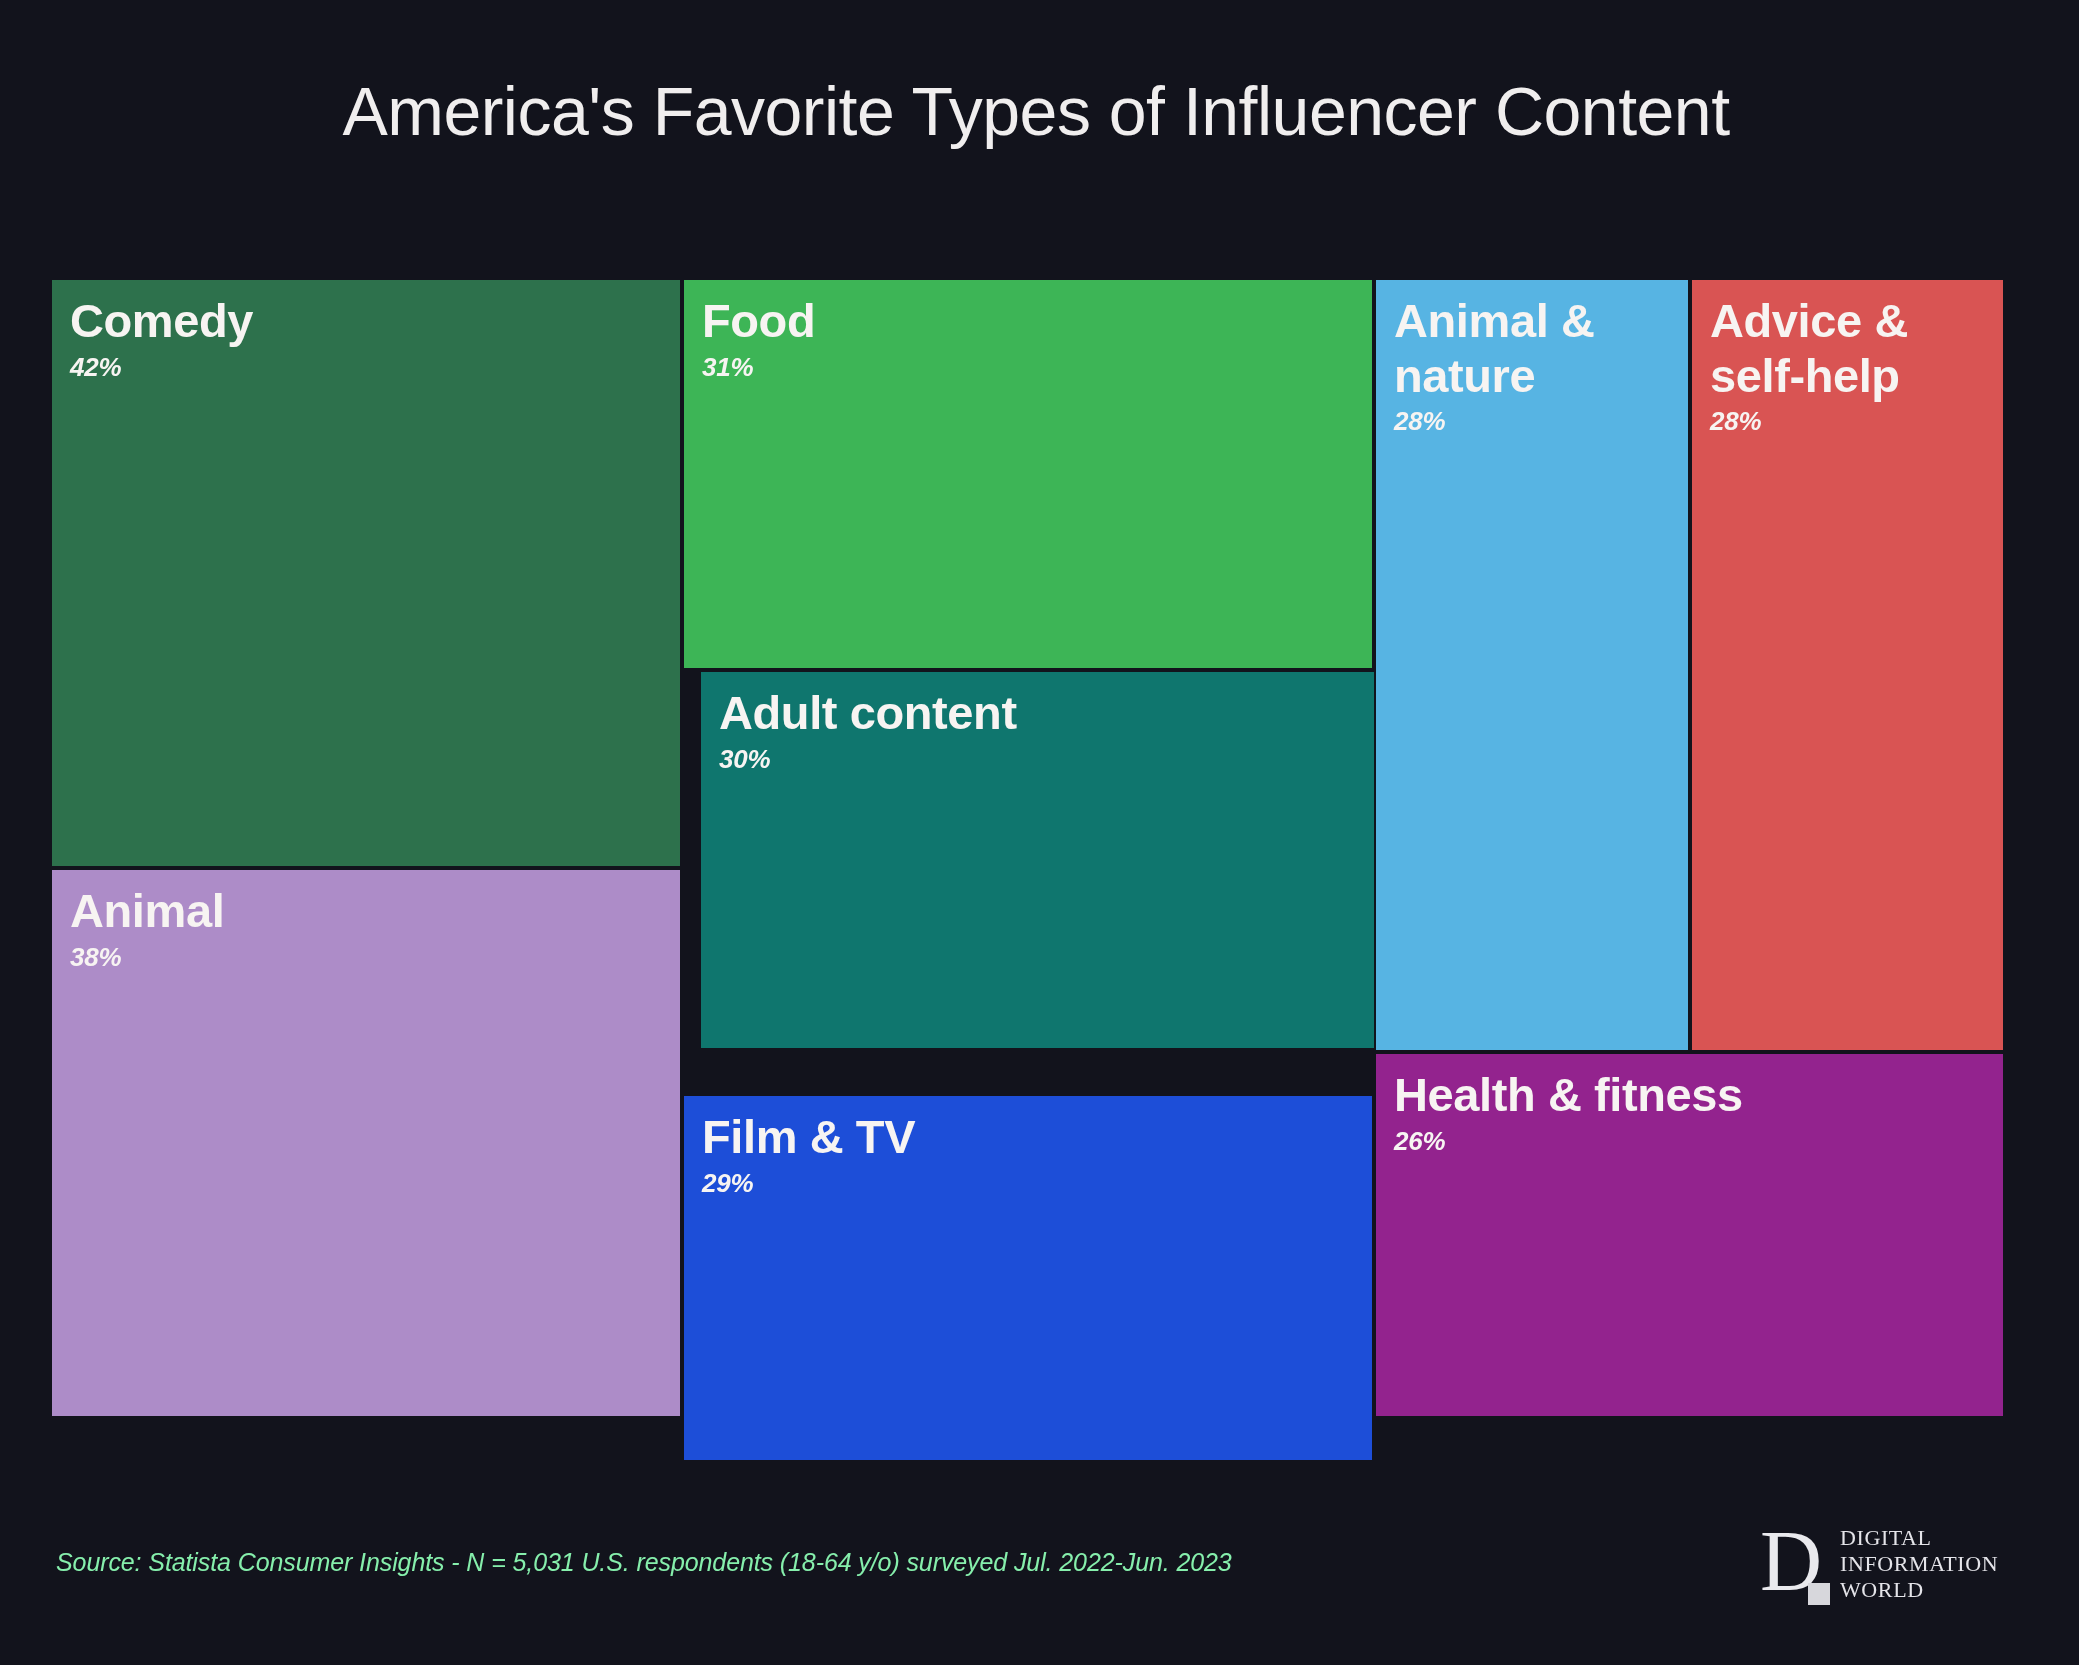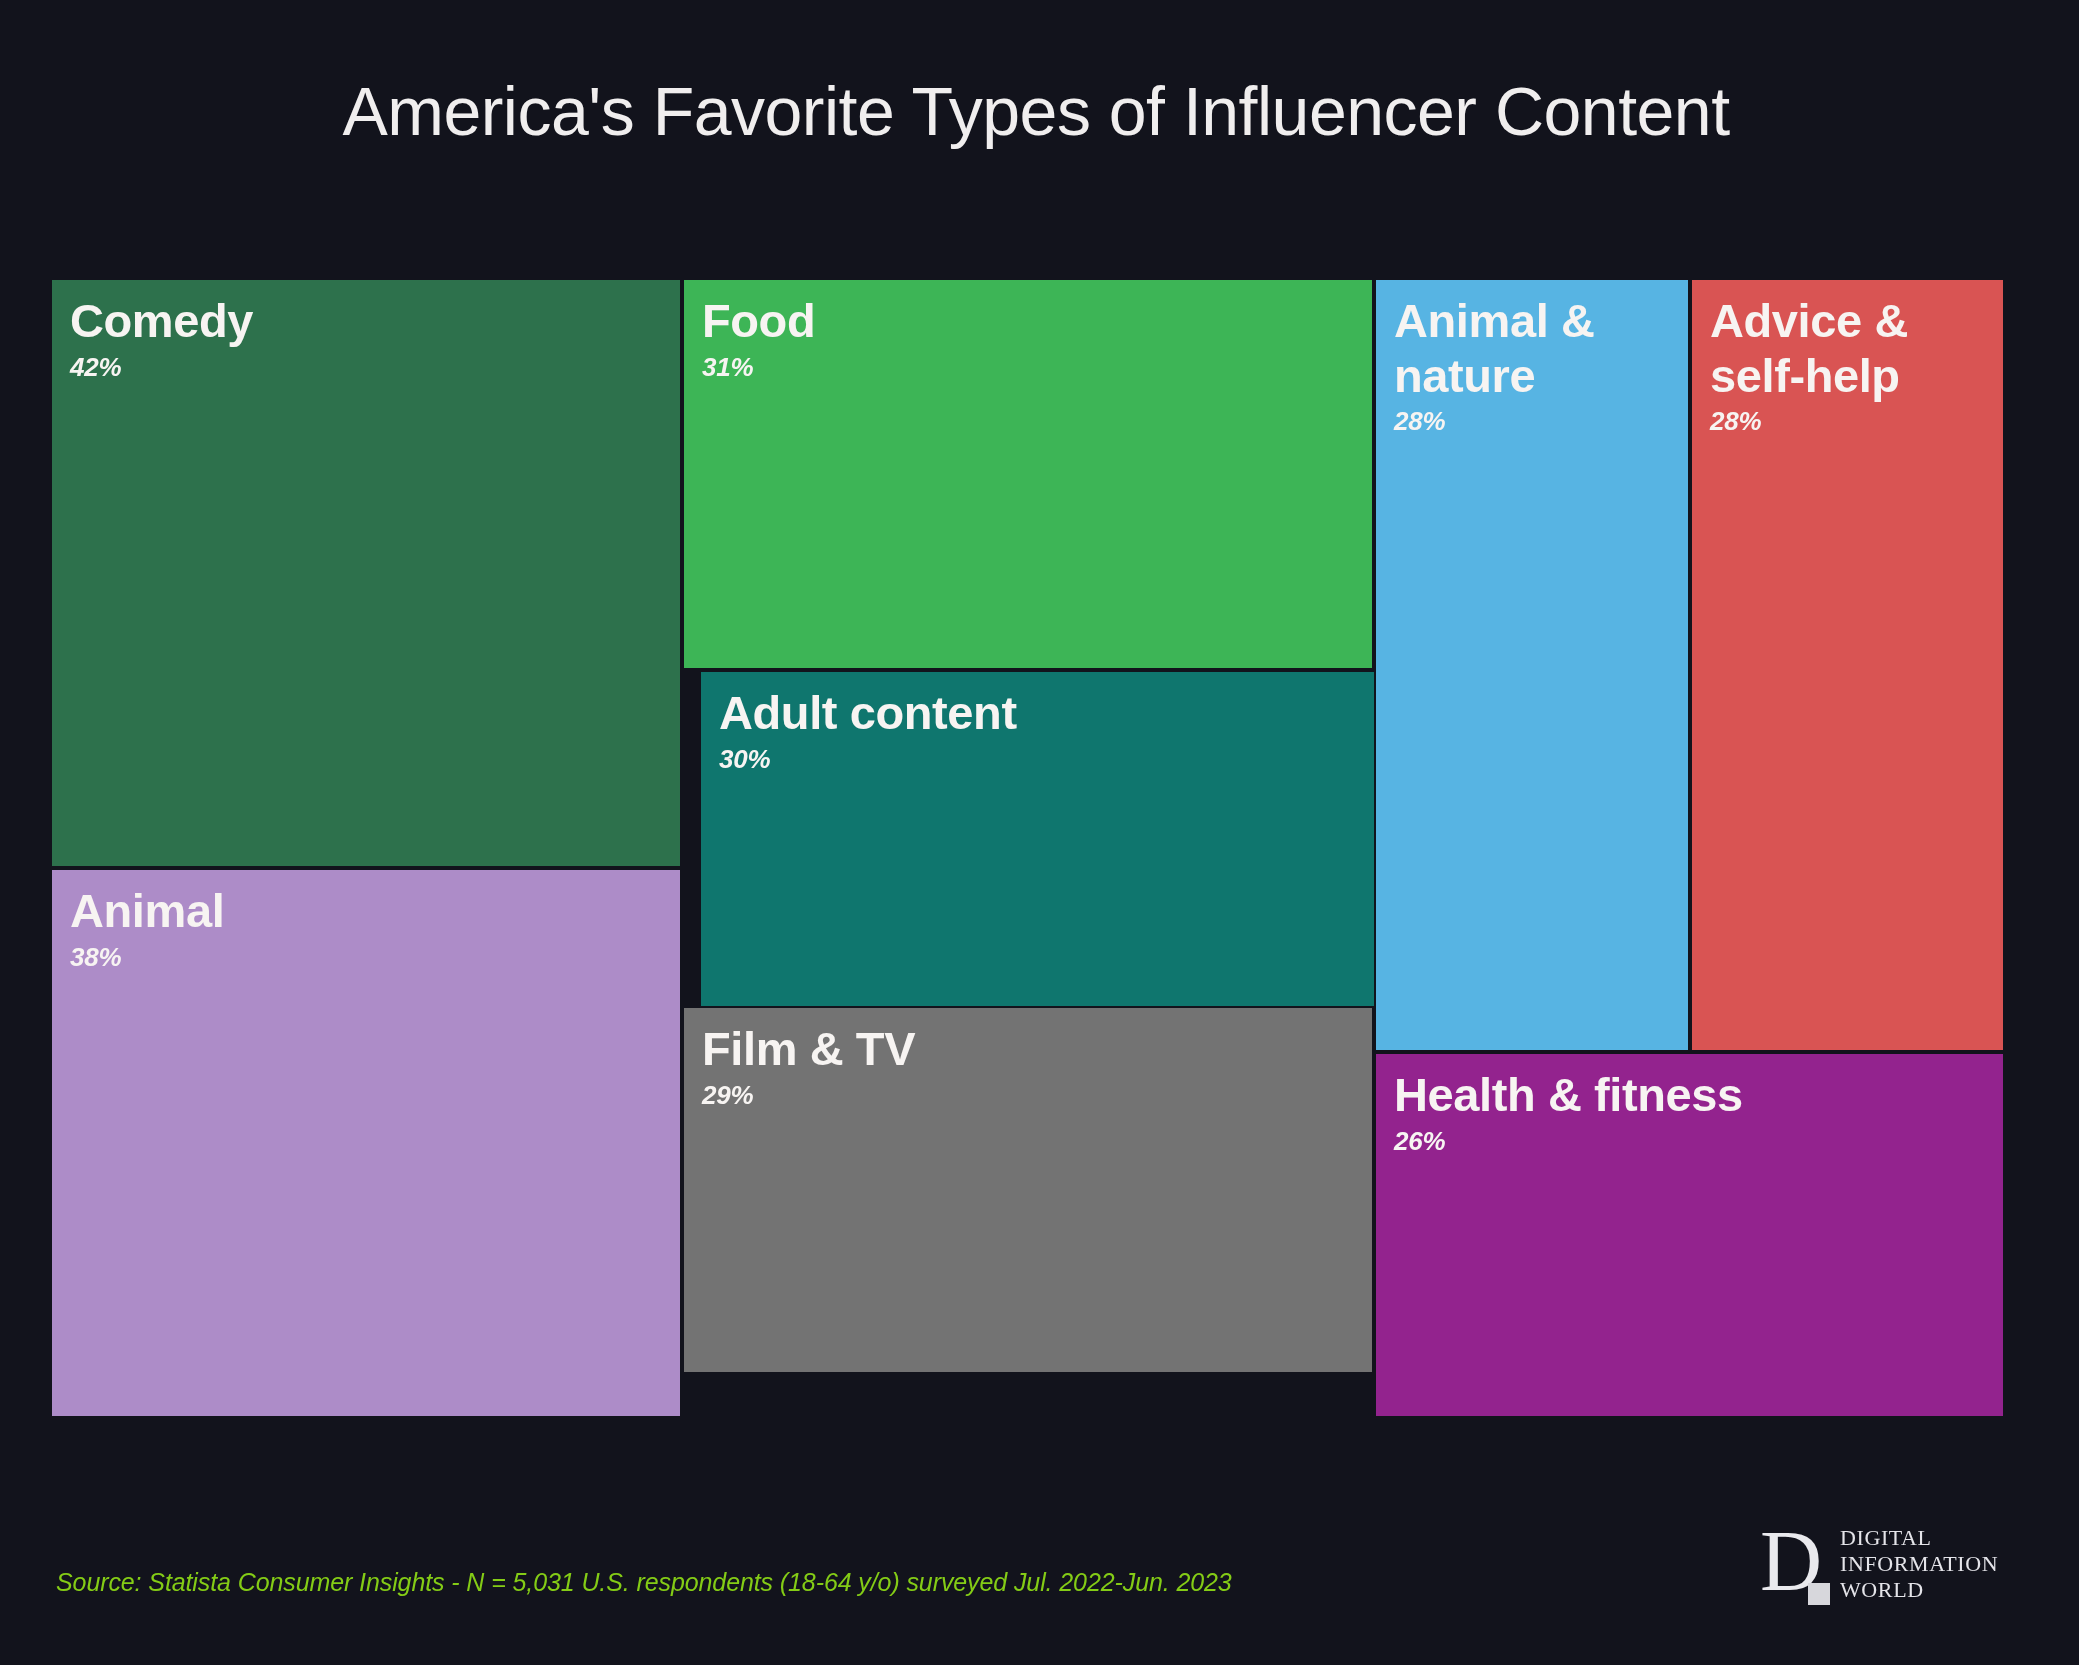--- a/index.html
+++ b/index.html
@@ -62,26 +62,25 @@
     line-height: 1.25;
     margin-top: 2px;
     letter-spacing: -0.2px;
   }
 
   
   #source-note {
     position: absolute;
     left: 56px;
     top: 1548px;
-    color: #84cc16;
+    color: #86efac;
     font-size: 25px;
     font-style: italic;
     letter-spacing: -0.1px;
     white-space: nowrap;
-    margin-top: 20px;
   }
 
   #brand-logo {
     position: absolute;
     left: 1760px;
     top: 1519px;
     height: 100px;
     display: flex;
     align-items: flex-start;
   }
@@ -135,21 +134,21 @@
   <div class="tm-cell" style="left: 632px; top: 0px; width: 692px; height: 392px; background: rgb(61, 181, 86);">
     <span class="tm-label">Food</span>
     <span class="tm-value">31%</span>
   </div>
 
   <div class="tm-cell" style="left: 649px; top: 392px; width: 692px; height: 380px; background: #0f766e;">
     <span class="tm-label">Adult content</span>
     <span class="tm-value">30%</span>
   </div>
 
-  <div class="tm-cell" style="left: 632px; top: 728px; width: 692px; height: 368px; background: #737373;">
+  <div class="tm-cell" style="left: 632px; top: 816px; width: 692px; height: 368px; background: #1d4ed8;">
     <span class="tm-label">Film &amp; TV</span>
     <span class="tm-value">29%</span>
   </div>
 
   <div class="tm-cell" style="left: 1324px; top: 0px; width: 316px; height: 774px; background: rgb(87, 180, 227);">
     <span class="tm-label">Animal &amp; nature</span>
     <span class="tm-value">28%</span>
   </div>
 
   <div class="tm-cell" style="left: 1640px; top: 0px; width: 315px; height: 774px; background: rgb(217, 84, 83);">

